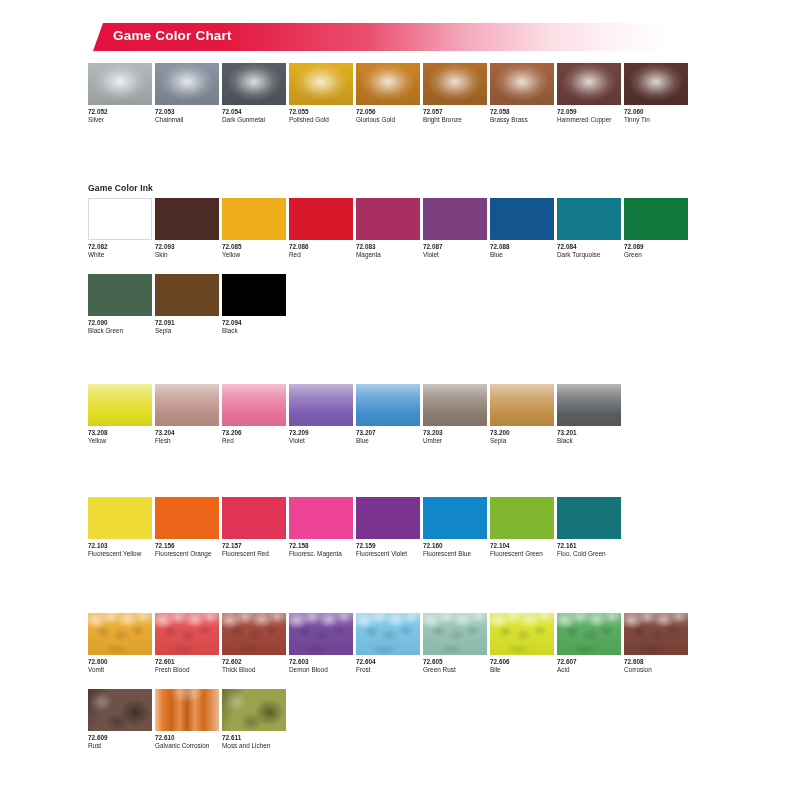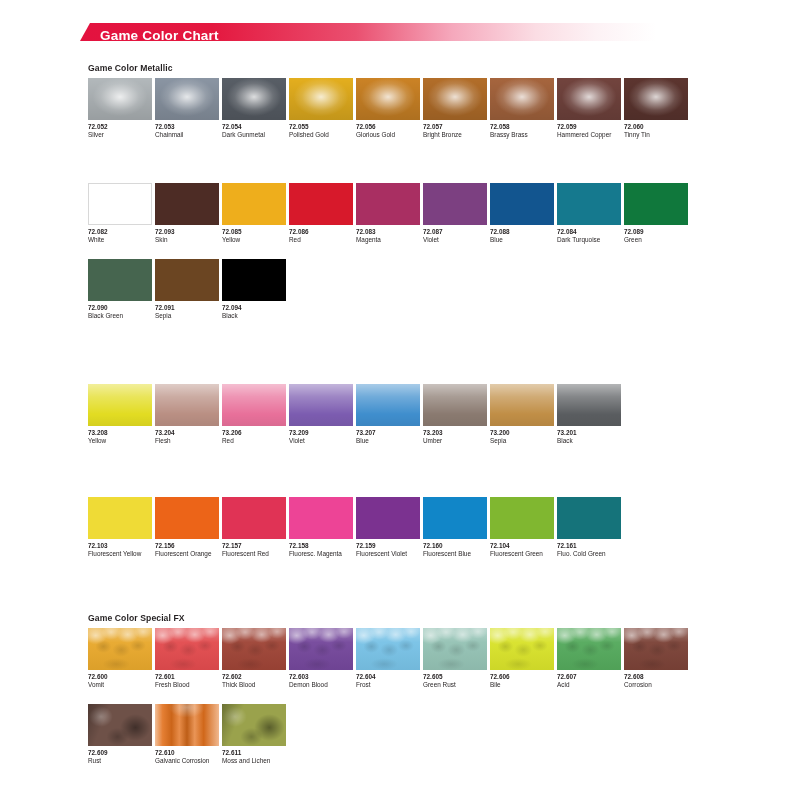--- a/index.html
+++ b/index.html
@@ -13,24 +13,24 @@
     height: 800px;
     font-family: "Liberation Sans", sans-serif;
     color: #231f20;
     overflow: hidden;
     position: relative;
   }
 
   
   .banner-wrap {
     position: absolute;
-    left: 80px;
+    left: 93px;
     top: 23px;
     width: 600px;
-    height: 18px;
+    height: 28px;
   }
   .banner-bg {
     position: absolute;
     inset: 0;
     background: linear-gradient(90deg,
         #e3123f 0%,
         #e4183f 22%,
         #ea5070 46%,
         #f5a8bc 62%,
         #fbdde4 76%,
@@ -176,21 +176,20 @@
 </head>
 <body>
 
 <div class="banner-wrap">
   <div class="banner-bg"></div>
   <div class="banner-title">Game Color Chart</div>
 </div>
 
 <div id="sections-root">
     <div class="section" style="top: 63px;">
-      <div class="section-title">Game Color Metallic</div>
       <div class="swatch-row">
         <div class="swatch-cell">
           <div class="swatch fin-metallic" style="background: rgb(182, 188, 191);"></div>
           <div class="swatch-code">72.052</div>
           <div class="swatch-name">Silver</div>
         </div>
         <div class="swatch-cell">
           <div class="swatch fin-metallic" style="background: rgb(141, 152, 166);"></div>
           <div class="swatch-code">72.053</div>
           <div class="swatch-name">Chainmail</div>
@@ -226,20 +225,21 @@
           <div class="swatch-name">Hammered Copper</div>
         </div>
         <div class="swatch-cell">
           <div class="swatch fin-metallic" style="background: rgb(94, 54, 48);"></div>
           <div class="swatch-code">72.060</div>
           <div class="swatch-name">Tinny Tin</div>
         </div>
       </div>
     </div>
     <div class="section" style="top: 183px;">
+      <div class="section-title">Game Color Ink</div>
       <div class="swatch-row">
         <div class="swatch-cell">
           <div class="swatch bordered" style="background: rgb(255, 255, 255);"></div>
           <div class="swatch-code">72.082</div>
           <div class="swatch-name">White</div>
         </div>
         <div class="swatch-cell">
           <div class="swatch" style="background: rgb(77, 44, 37);"></div>
           <div class="swatch-code">72.093</div>
           <div class="swatch-name">Skin</div>
@@ -380,21 +380,20 @@
           <div class="swatch-name">Fluorescent Green</div>
         </div>
         <div class="swatch-cell">
           <div class="swatch" style="background: rgb(21, 115, 122);"></div>
           <div class="swatch-code">72.161</div>
           <div class="swatch-name">Fluo. Cold Green</div>
         </div>
       </div>
     </div>
     <div class="section" style="top: 613px;">
-      <div class="section-title">Game Color Special FX</div>
       <div class="swatch-row">
         <div class="swatch-cell">
           <div class="swatch fin-fx" style="background: rgb(232, 168, 44);"></div>
           <div class="swatch-code">72.600</div>
           <div class="swatch-name">Vomit</div>
         </div>
         <div class="swatch-cell">
           <div class="swatch fin-fx" style="background: rgb(226, 75, 78);"></div>
           <div class="swatch-code">72.601</div>
           <div class="swatch-name">Fresh Blood</div>

